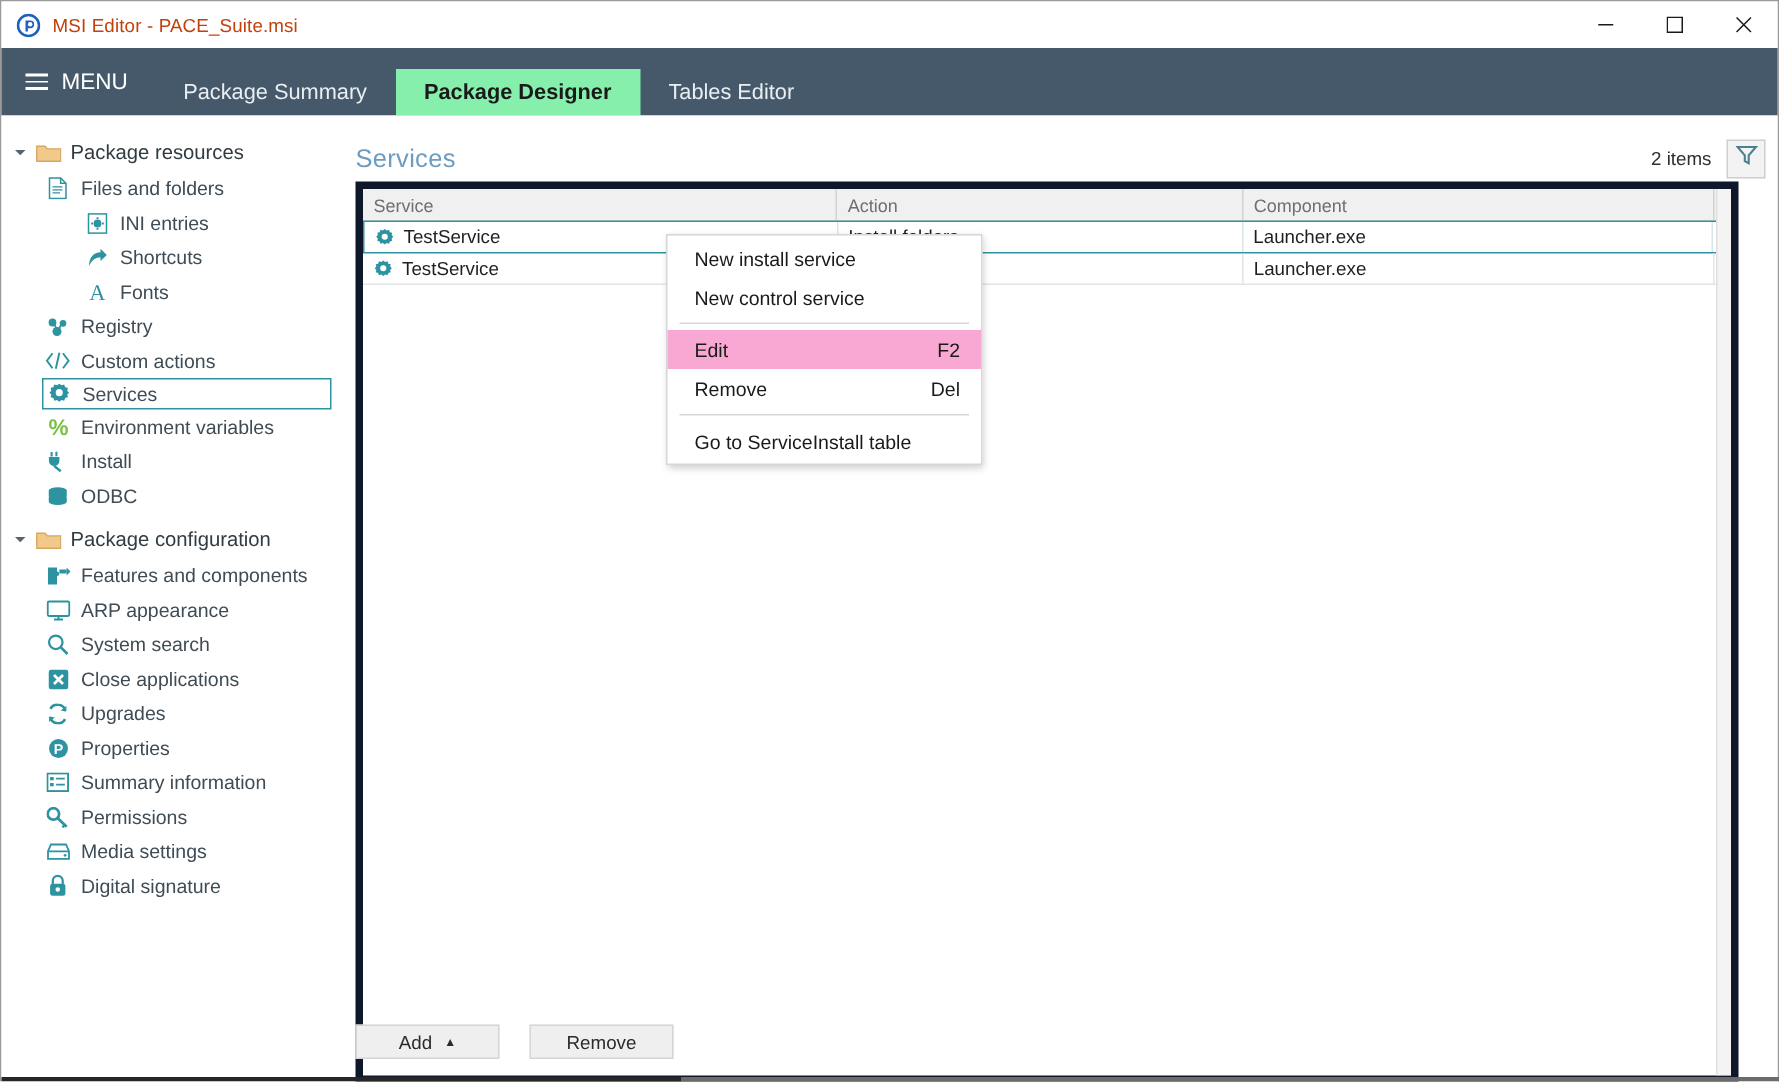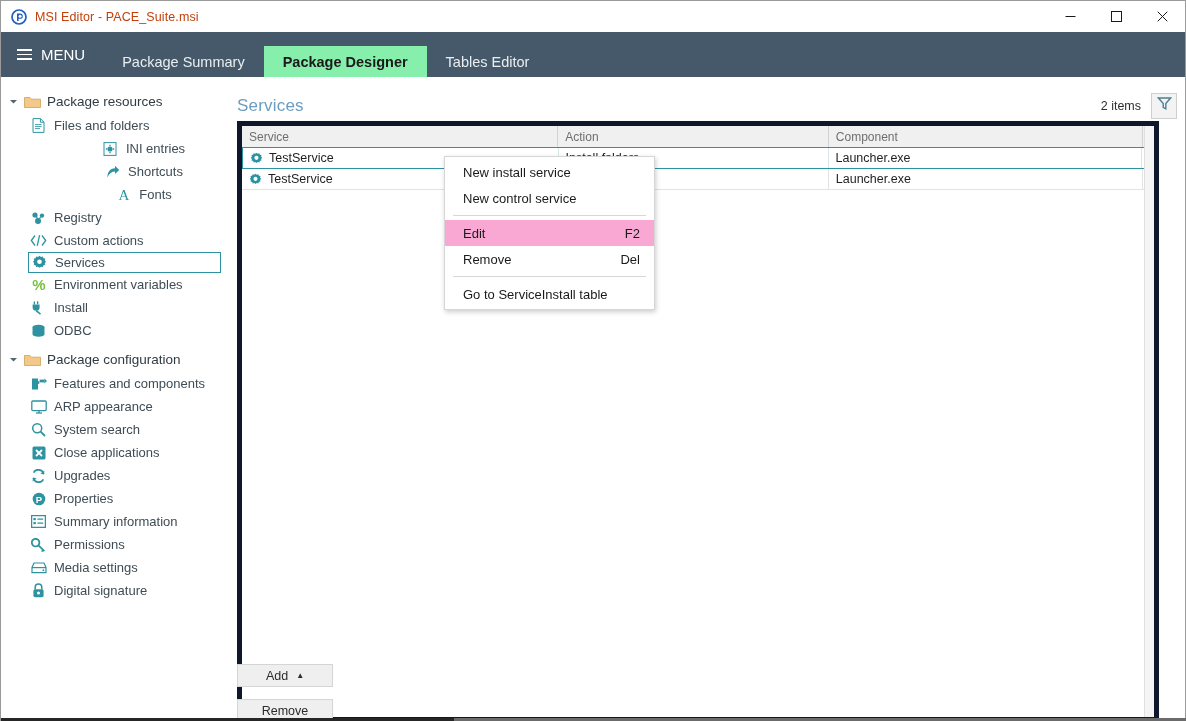--- a/index.html
+++ b/index.html
@@ -94,21 +94,21 @@
     display: flex; align-items: center;
     height: 23px; gap: 7px;
     color: #3f4c55; font-size: 13px;
     position: relative;
   }
   .tree-item .ico {
     width: 17px; height: 16px; flex: none;
     display: flex; align-items: center; justify-content: center;
   }
   .lvl1 { padding-left: 29px; }
-  .lvl2 { padding-left: 55px; justify-content: center; }
+  .lvl2 { padding-left: 55px; }
   .tree-item.selected {
     border: 1px solid #2d93a0;
     margin-left: 27px;
     margin-right: 10px;
     padding-left: 2px;
     height: 21px;
   }
   .tree-item.selected .ico { margin-left: 0px; }
 
   
@@ -180,22 +180,22 @@
   .gear-ico { width: 13px; height: 13px; flex: none; }
 
   .grid-scroll {
     position: absolute; right: 0; top: 0;
     width: 10px; height: 100%;
     background: #f4f4f4; border-left: 1px solid #e0e0e0;
   }
 
   
   .btn-row {
-    position: absolute; left: 6px; bottom: 0;
-    display: flex; gap: 12px; flex-direction: column;
+    position: absolute; left: 6px; bottom: 16px;
+    display: flex; gap: 20px;
   }
   .btn {
     width: 96px; height: 23px;
     background: #efefef; border: 1px solid #d5d5d5;
     display: flex; align-items: center; justify-content: center;
     font-size: 12.5px; color: #2b2b2b; gap: 8px;
   }
   .up-caret { font-size: 8px; line-height: 1; color: #2b2b2b; }
 
   

